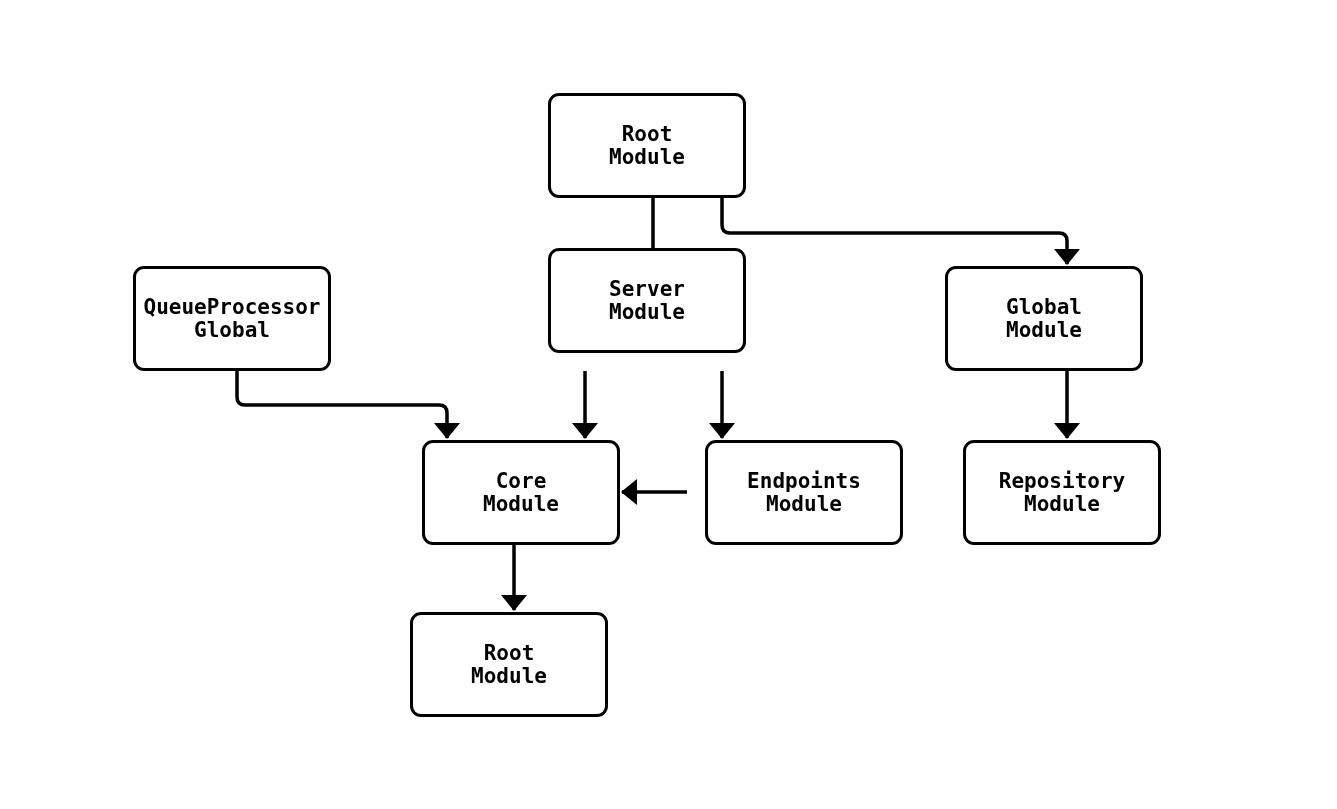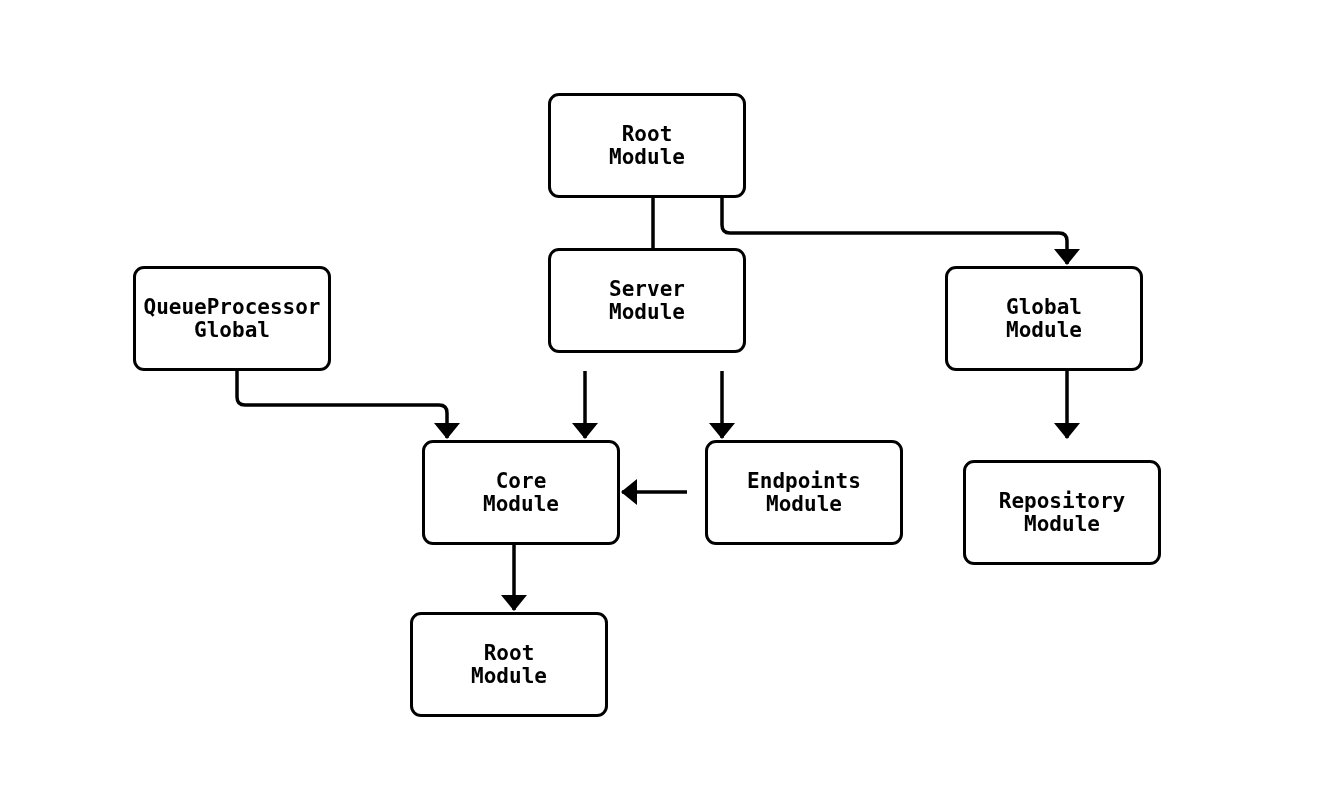--- a/index.html
+++ b/index.html
@@ -46,21 +46,21 @@
     color: #000000;
     text-align: center;
     white-space: pre-line;
   }
   .n-root           { left: 548px; top:  93px; }
   .n-queueprocessor { left: 133px; top: 266px; }
   .n-server         { left: 548px; top: 248px; }
   .n-global         { left: 945px; top: 266px; }
   .n-core           { left: 422px; top: 440px; }
   .n-endpoints      { left: 705px; top: 440px; }
-  .n-repository     { left: 963px; top: 440px; margin-top: 20px; }
+  .n-repository     { left: 963px; top: 440px; }
   .n-queue          { left: 410px; top: 612px; }
 </style>
 </head>
 <body>
 
 <div class="canvas">
 
   <svg class="edges" viewBox="0 0 1337 809" xmlns="http://www.w3.org/2000/svg">
     <defs>
       <marker id="arrowhead" viewBox="0 0 16 28" refX="15" refY="14" markerWidth="16" markerHeight="28" markerUnits="userSpaceOnUse" orient="auto">

